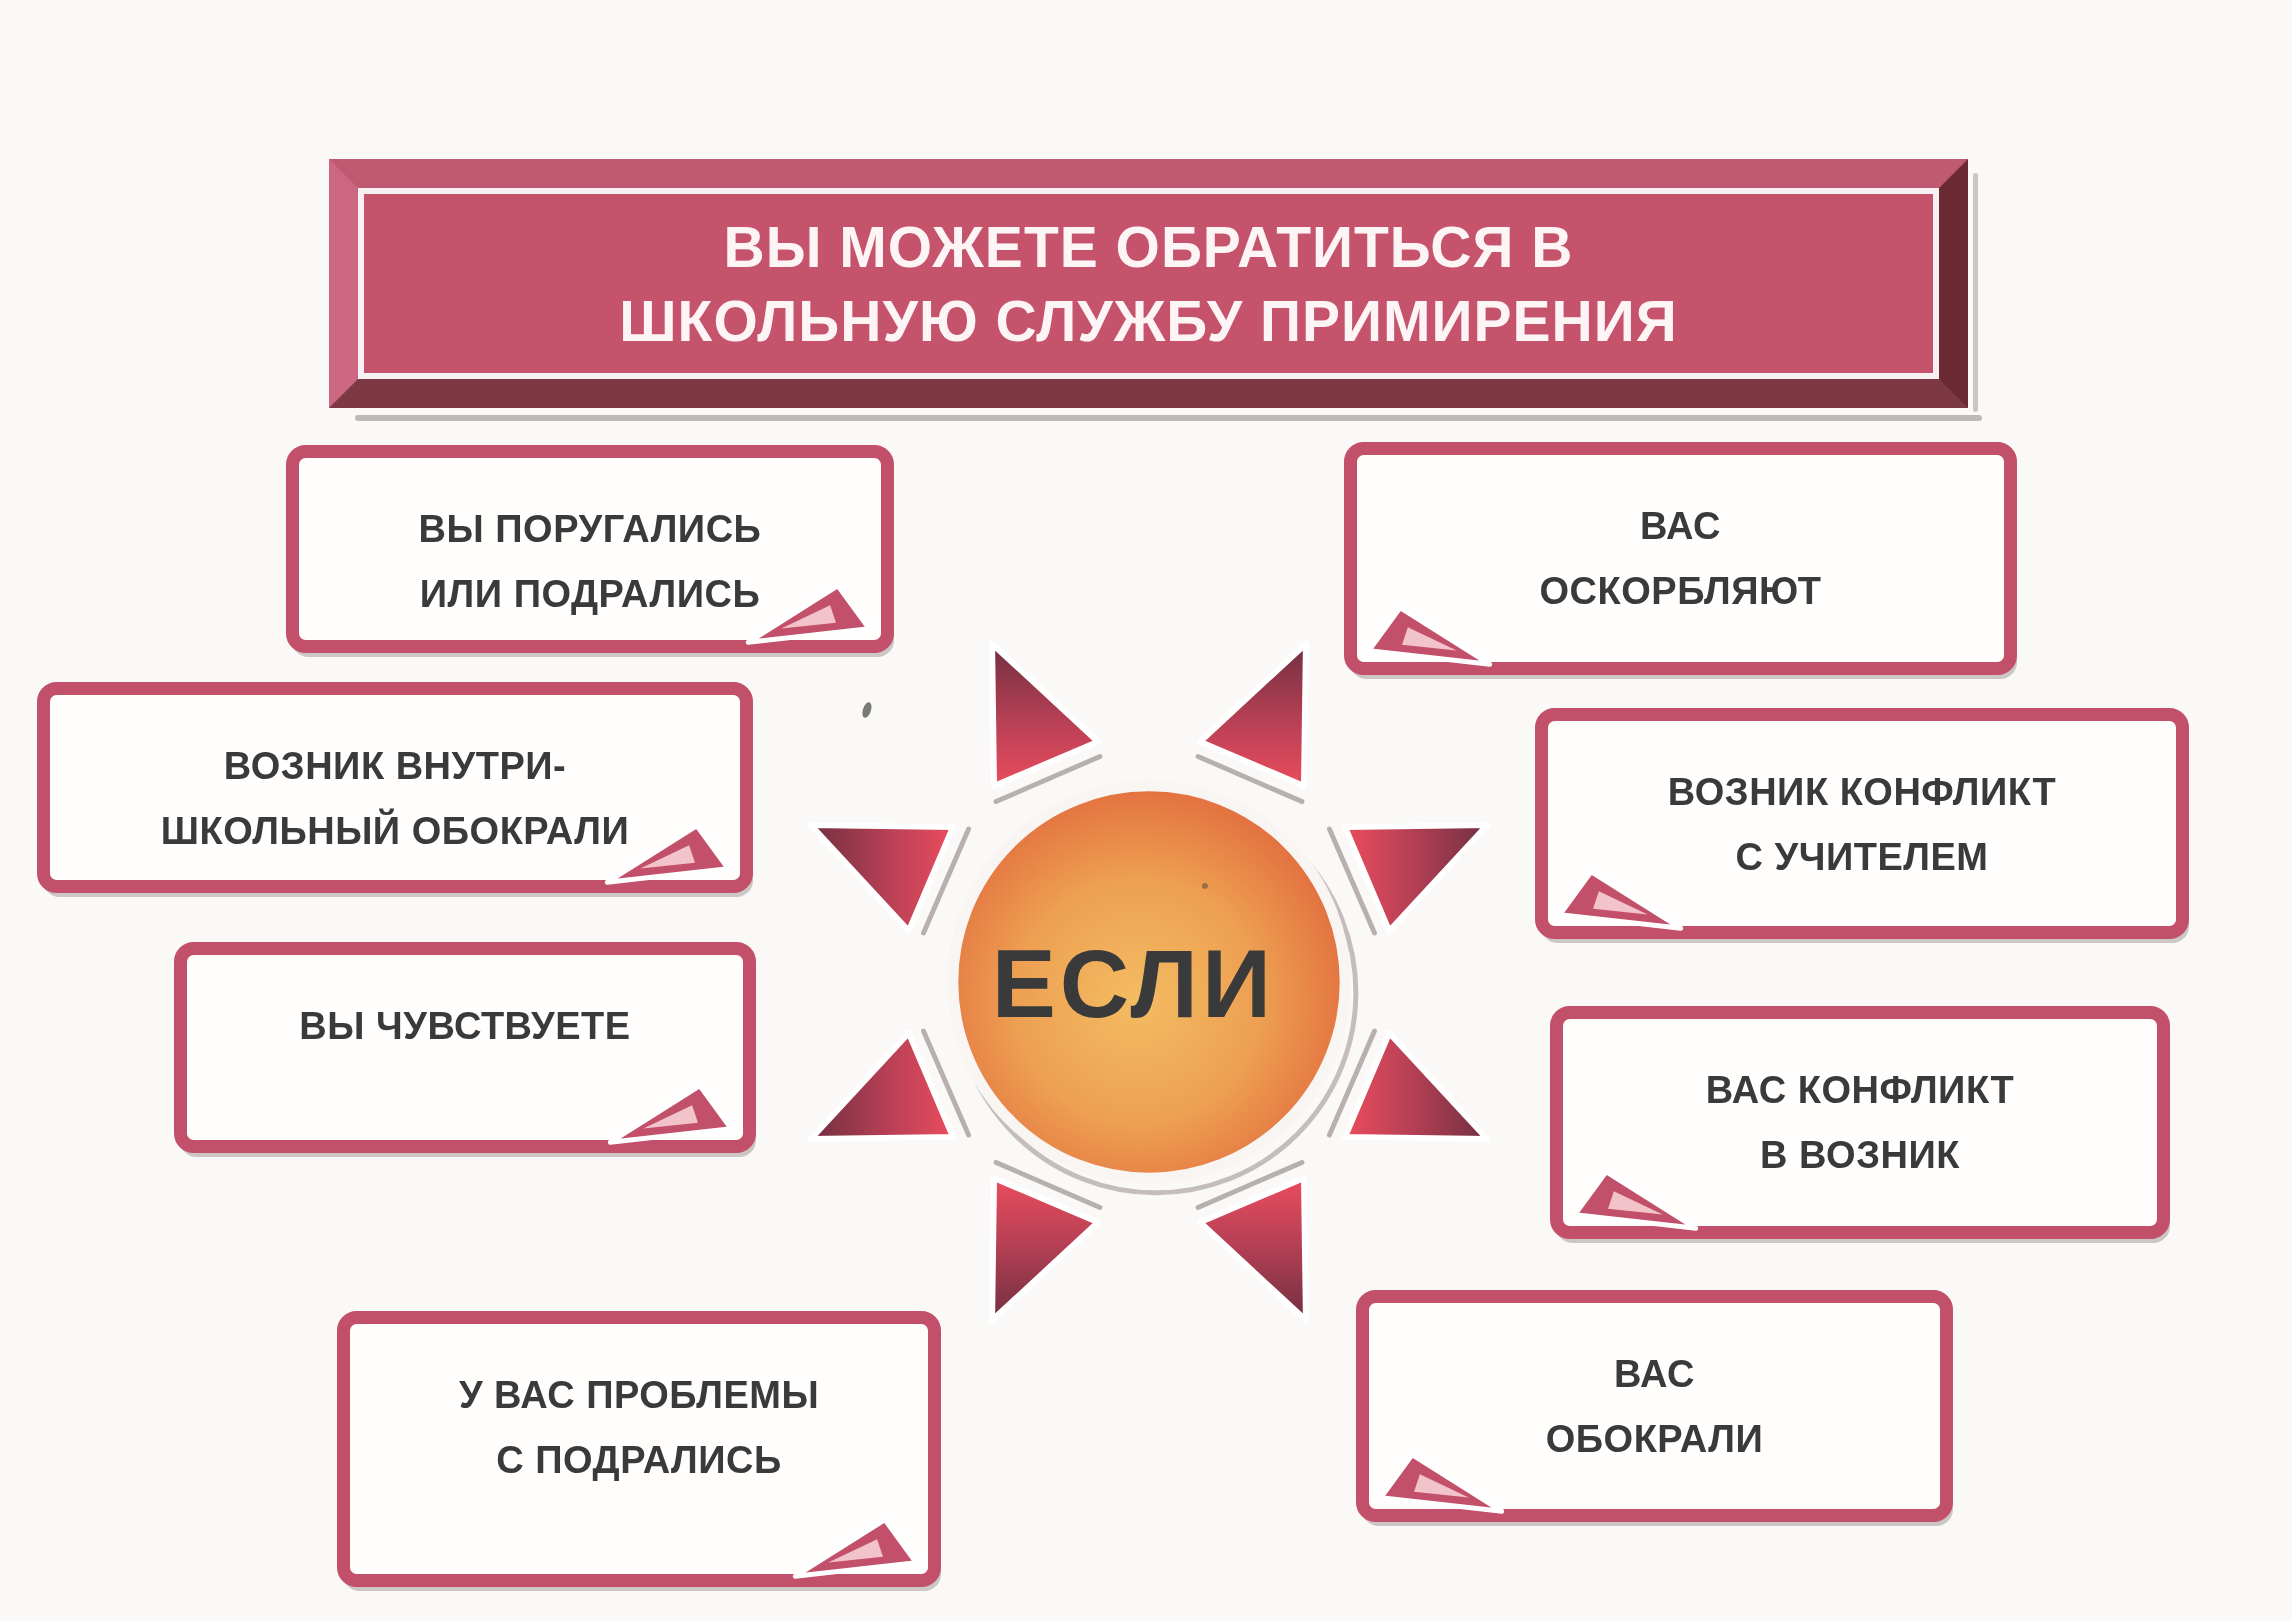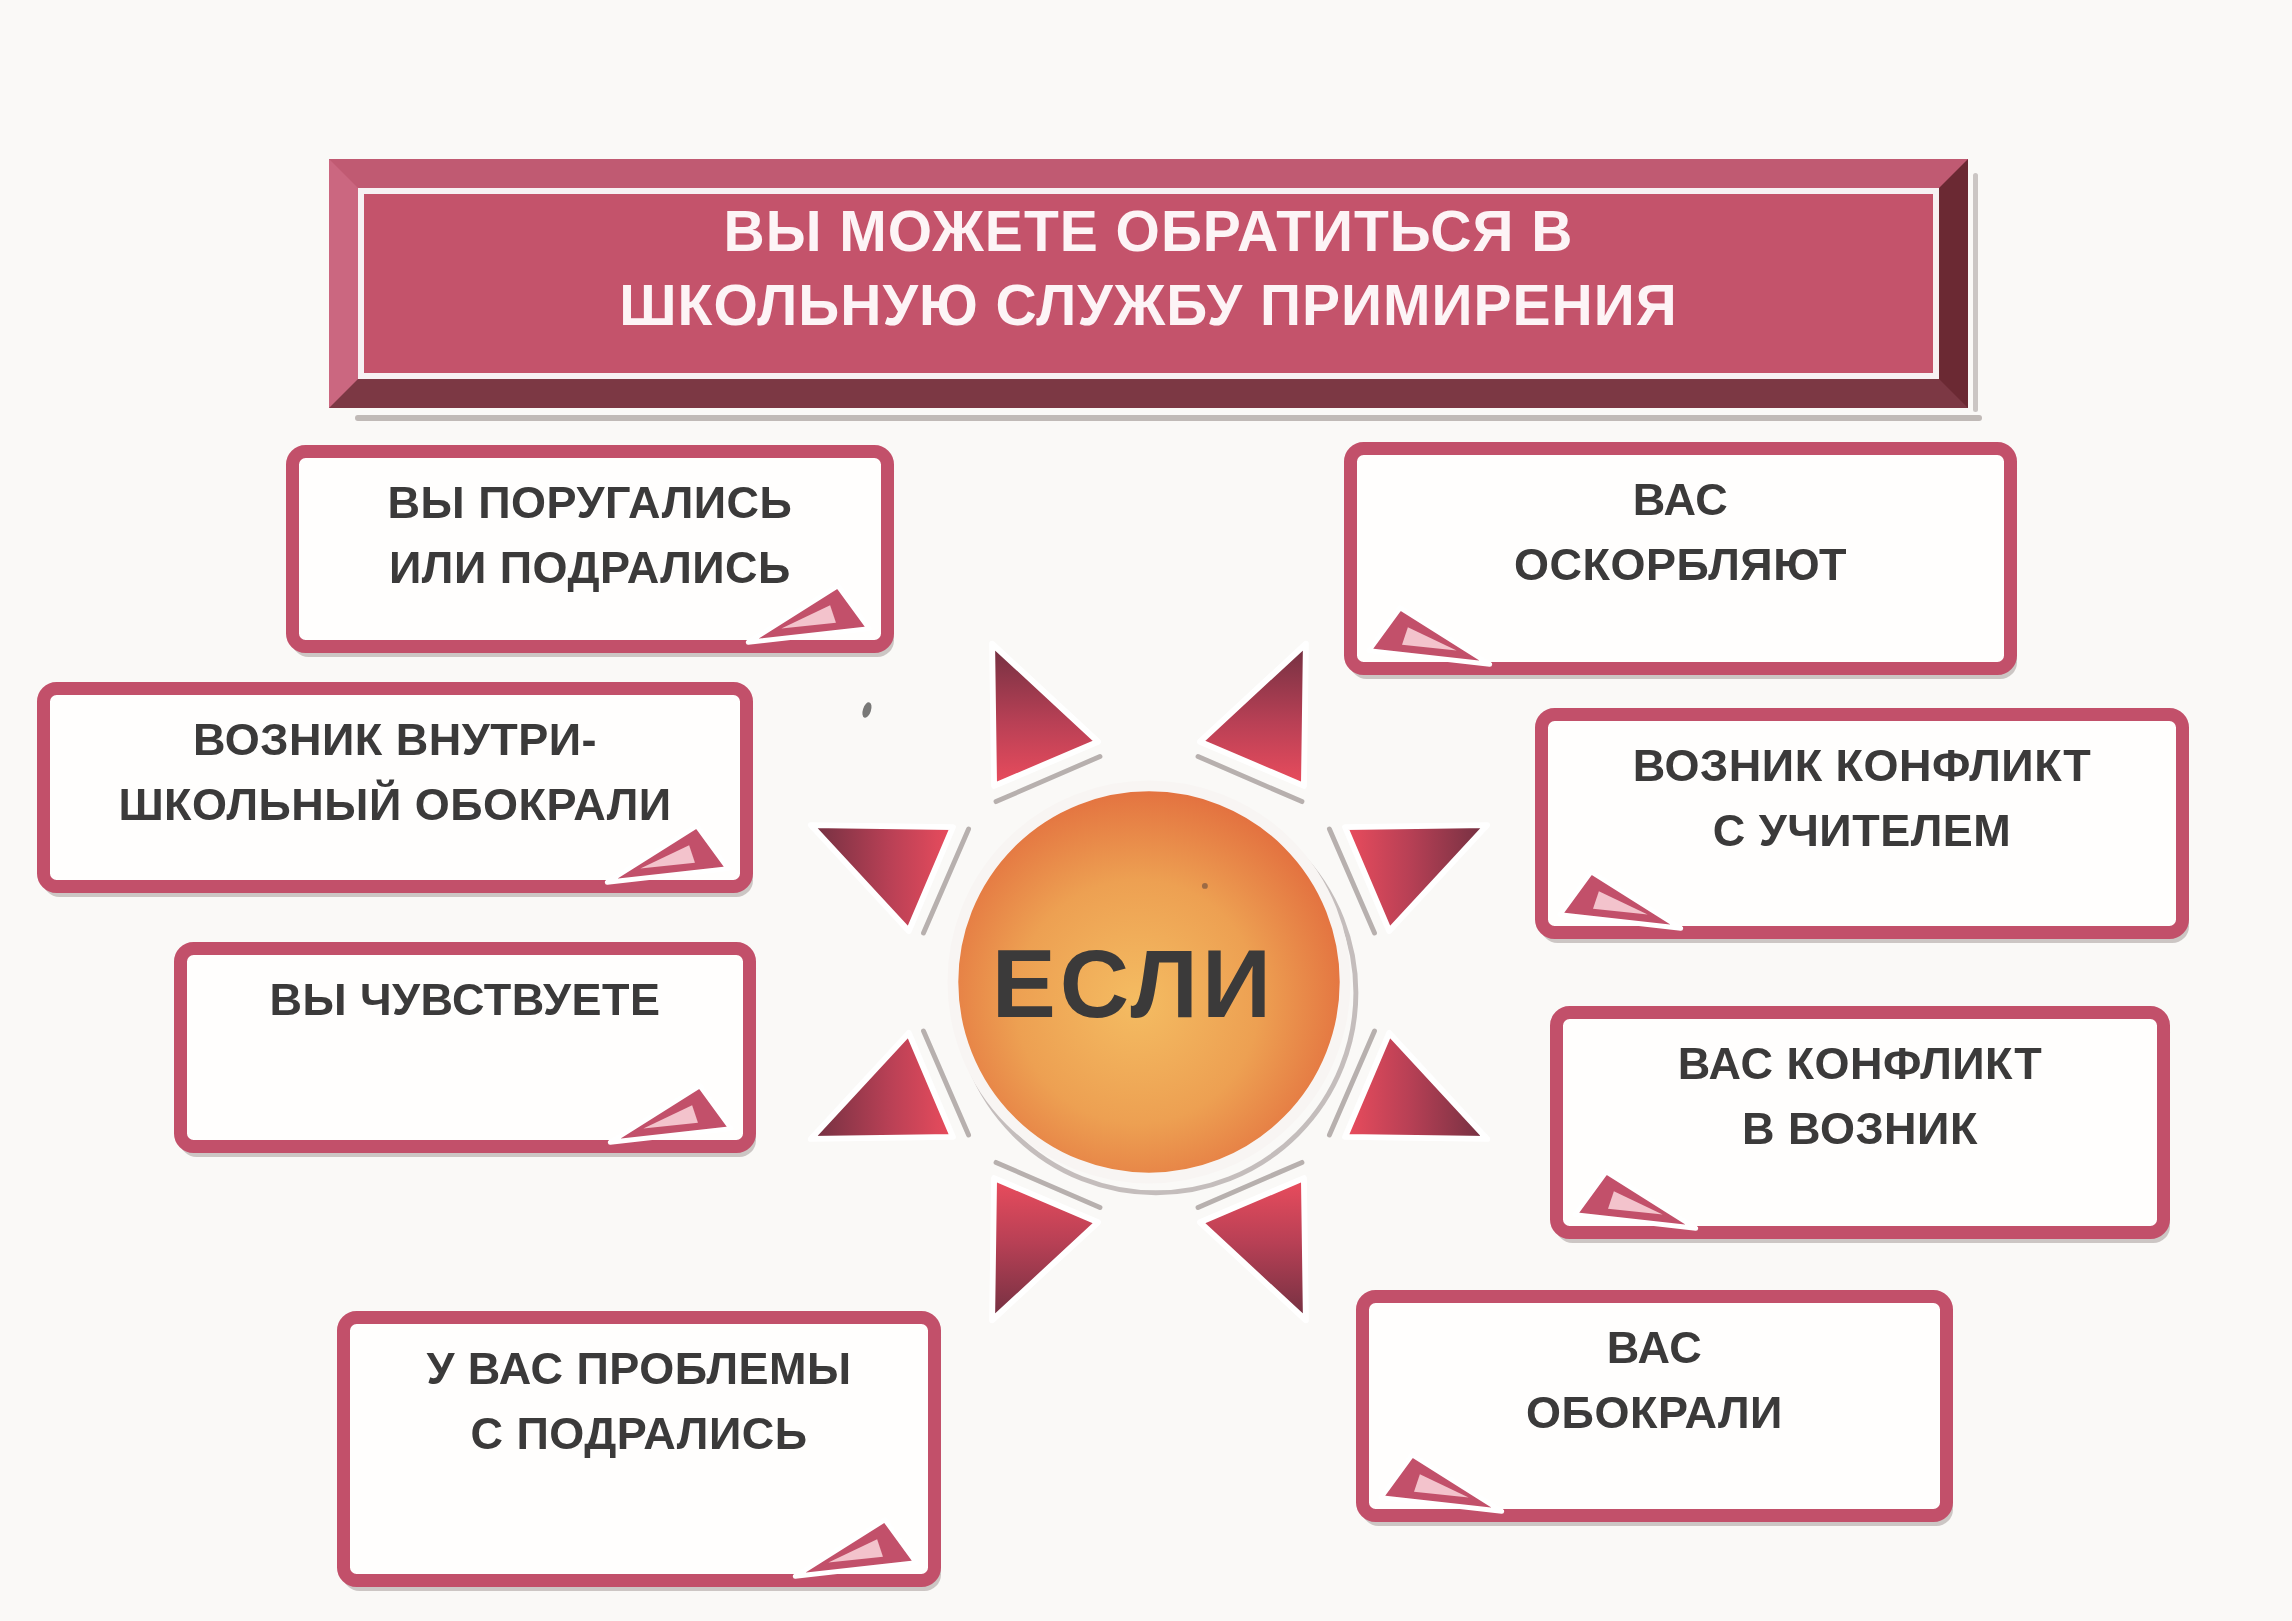--- a/index.html
+++ b/index.html
@@ -23,41 +23,41 @@
     border-top:29px solid var(--banner-bevel-top);
     border-left:29px solid var(--banner-bevel-left);
     border-right:29px solid var(--banner-bevel-right);
     border-bottom:29px solid var(--banner-bevel-bottom);
     background:var(--banner-face);
   }
   .banner-face{
     width:100%; height:100%; box-sizing:border-box;
     border:6.9px solid var(--banner-groove);
     background:var(--banner-face);
-    display:flex; flex-direction:column; align-items:center;
+    display:flex; flex-direction:column; justify-content:center; align-items:center;
   }
   .banner-face div{
     color:var(--text-light); font-weight:bold; font-size:57px; line-height:74px;
     letter-spacing:1px; white-space:nowrap;
   }
   .banner-shadow-b{position:absolute; left:355px; top:415px; width:1627px; height:5.9px;
     background:var(--shadow-gray); opacity:.75; border-radius:2.9px;}
   .banner-shadow-r{position:absolute; left:1973px; top:173px; width:4.9px; height:239px;
     background:var(--shadow-gray); opacity:.6; border-radius:2.9px;}
   
   .note-box{
     position:absolute; box-sizing:border-box;
     border:13.7px solid var(--accent-rose); border-radius:19.6px;
     background:var(--box-fill);
     box-shadow:2.9px 6.9px 0 -2.9px rgba(158,148,146,.5);
   }
   .note-text{
     display:flex; flex-direction:column; align-items:center;
-    padding-top:12px;
-    font-weight:bold; font-size:45px; line-height:65px;
+    padding-top:39px;
+    font-weight:bold; font-size:38px; line-height:65px;
     color:var(--text-dark); letter-spacing:0.5px; white-space:nowrap;justify-content:flex-end;
   }
   .fold{position:absolute; width:147px; height:78px; bottom:-11.8px;}
   .fold.fr{right:-7.8px;}
   .fold.fl{left:-7.8px; transform:scaleX(-1);}
   
   .sun-svg{position:absolute; left:747px; top:580px; width:804px; height:804px; pointer-events:none;}
   .ray{fill:url(#rayGrad); stroke:#ffffff; stroke-width:6; stroke-linejoin:round;}
   .ray-shadow{stroke:var(--shadow-gray); stroke-width:5; stroke-linecap:round; opacity:.85;}
   .sun-label{font-family:"Liberation Sans","DejaVu Sans",sans-serif; font-weight:bold;

